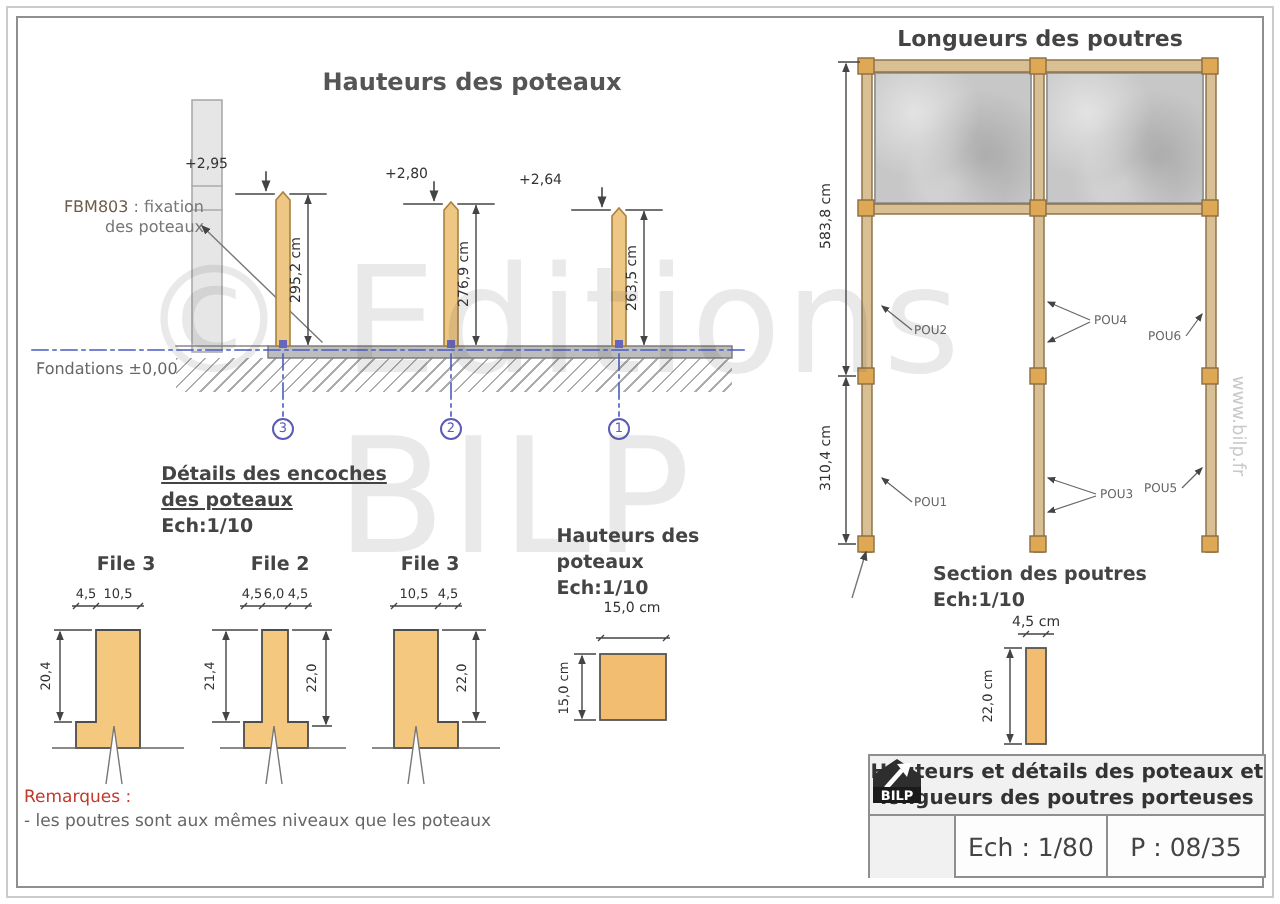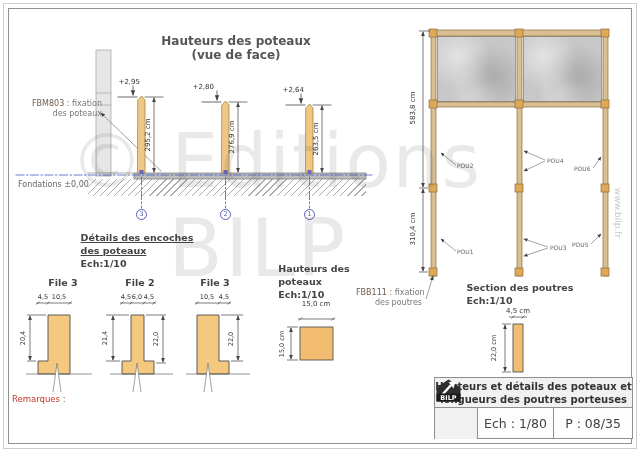--- a/index.html
+++ b/index.html
@@ -195,33 +195,32 @@
     <g>
       <path d="M509,317 H527 M511.5,318.5 l3,-3 M521.5,318.5 l3,-3" stroke="#444" stroke-width="0.7" fill="none"></path>
       <path d="M502,324 H511 M502,372 H511" stroke="#444" stroke-width="0.7" fill="none"></path>
       <line x1="505" y1="325" x2="505" y2="371" stroke="#444" stroke-width="0.7" marker-start="url(#arr)" marker-end="url(#arr)"></line>
       <rect x="513" y="324" width="10" height="48" fill="#F2BD70" stroke="#555" stroke-width="0.9"></rect>
     </g>
   </svg>
 
   <div class="lbl main-title c" style="left:236px;top:34px">
     <div>Hauteurs des poteaux</div>
-    <div>(vue de face)</div>
   </div>
 
   <div class="lbl right" style="left:18px;top:99px;width:84px">
     <div><span class="code">FBM803</span><span class="gray2"> : fixation</span></div>
     <div class="gray2">des poteaux</div>
   </div>
 
   <div class="lbl" style="left:18px;top:180px;color:#666">Fondations ±0,00</div>
 
-  <div class="lbl dim right" style="left:92px;top:78px;width:48px">+2,95</div>
+  <div class="lbl dim right" style="left:66px;top:78px;width:48px">+2,95</div>
   <div class="lbl dim right" style="left:166px;top:83px;width:48px">+2,80</div>
-  <div class="lbl dim right" style="left:256px;top:86px;width:48px">+2,64</div>
+  <div class="lbl dim right" style="left:233px;top:86px;width:48px">+2,64</div>
 
   <div class="lbl dim rot" style="left:148px;top:135px">295,2 cm</div>
   <div class="lbl dim rot" style="left:232px;top:137px">276,9 cm</div>
   <div class="lbl dim rot" style="left:316px;top:139px">263,5 cm</div>
 
   <div class="axis" style="left:136px;top:209px">3</div>
   <div class="axis" style="left:220px;top:209px">2</div>
   <div class="axis" style="left:304px;top:209px">1</div>
 
   <div class="lbl sec-title c" style="left:137px;top:231px">
@@ -248,34 +247,31 @@
   <div class="lbl dim65 rot" style="left:232px;top:339px">22,0</div>
 
   <div class="lbl sec-title c" style="left:314px;top:262px">
     <div>Hauteurs des</div>
     <div>poteaux</div>
     <div>Ech:1/10</div>
   </div>
   <div class="lbl dim c" style="left:316px;top:300px">15,0 cm</div>
   <div class="lbl dim65 rot" style="left:283px;top:344px">15,0 cm</div>
 
+  <div class="lbl c" style="left:520px;top:13px;font-size:11px;font-weight:bold;color:#444">Longueurs des poutres</div>
   <div class="lbl dim rot" style="left:413px;top:108px">583,8 cm</div>
   <div class="lbl dim rot" style="left:413px;top:229px">310,4 cm</div>
 
   <div class="lbl pou" style="left:457px;top:162px">POU2</div>
   <div class="lbl pou" style="left:547px;top:157px">POU4</div>
   <div class="lbl pou" style="left:574px;top:165px">POU6</div>
   <div class="lbl pou" style="left:457px;top:248px">POU1</div>
   <div class="lbl pou" style="left:550px;top:244px">POU3</div>
   <div class="lbl pou" style="left:572px;top:241px">POU5</div>
 
-  <div class="lbl right" style="left:356px;top:288px;width:66px">
-    <div><span class="code">FBB111</span><span class="gray2"> : fixation</span></div>
-    <div class="gray2">des poutres</div>
-  </div>
 
   <div class="lbl sec-title c" style="left:520px;top:281px">
     <div>Section des poutres</div>
     <div>Ech:1/10</div>
   </div>
   <div class="lbl dim c" style="left:518px;top:307px">4,5 cm</div>
   <div class="lbl dim65 rot" style="left:495px;top:348px">22,0 cm</div>
 
   <div class="tb">
     <div class="tb-title">
@@ -292,19 +288,20 @@
           <text x="13.5" y="22" text-anchor="middle" font-size="6.5" font-weight="bold" fill="#FFFFFF" font-family="DejaVu Sans, sans-serif">BILP</text>
         </svg>
       </div>
       <div class="tb-cell tb-ech">Ech : 1/80</div>
       <div class="tb-cell tb-page">P : 08/35</div>
     </div>
   </div>
 
   <div class="remarks">
     <div class="rem-head">Remarques :</div>
+    <div>- les poutres sont aux mêmes niveaux que les poteaux</div>
   </div>
 
   <div class="wm" style="left:70px;top:118px;font-size:74px">© Editions</div>
   <div class="wm" style="left:168px;top:202px;font-size:80px">BILP</div>
   <div class="lbl rotcw" style="left:618px;top:213px;font-size:9px;color:#C9C9C9">www.bilp.fr</div>
 
 </div>
 
 </body></html>

